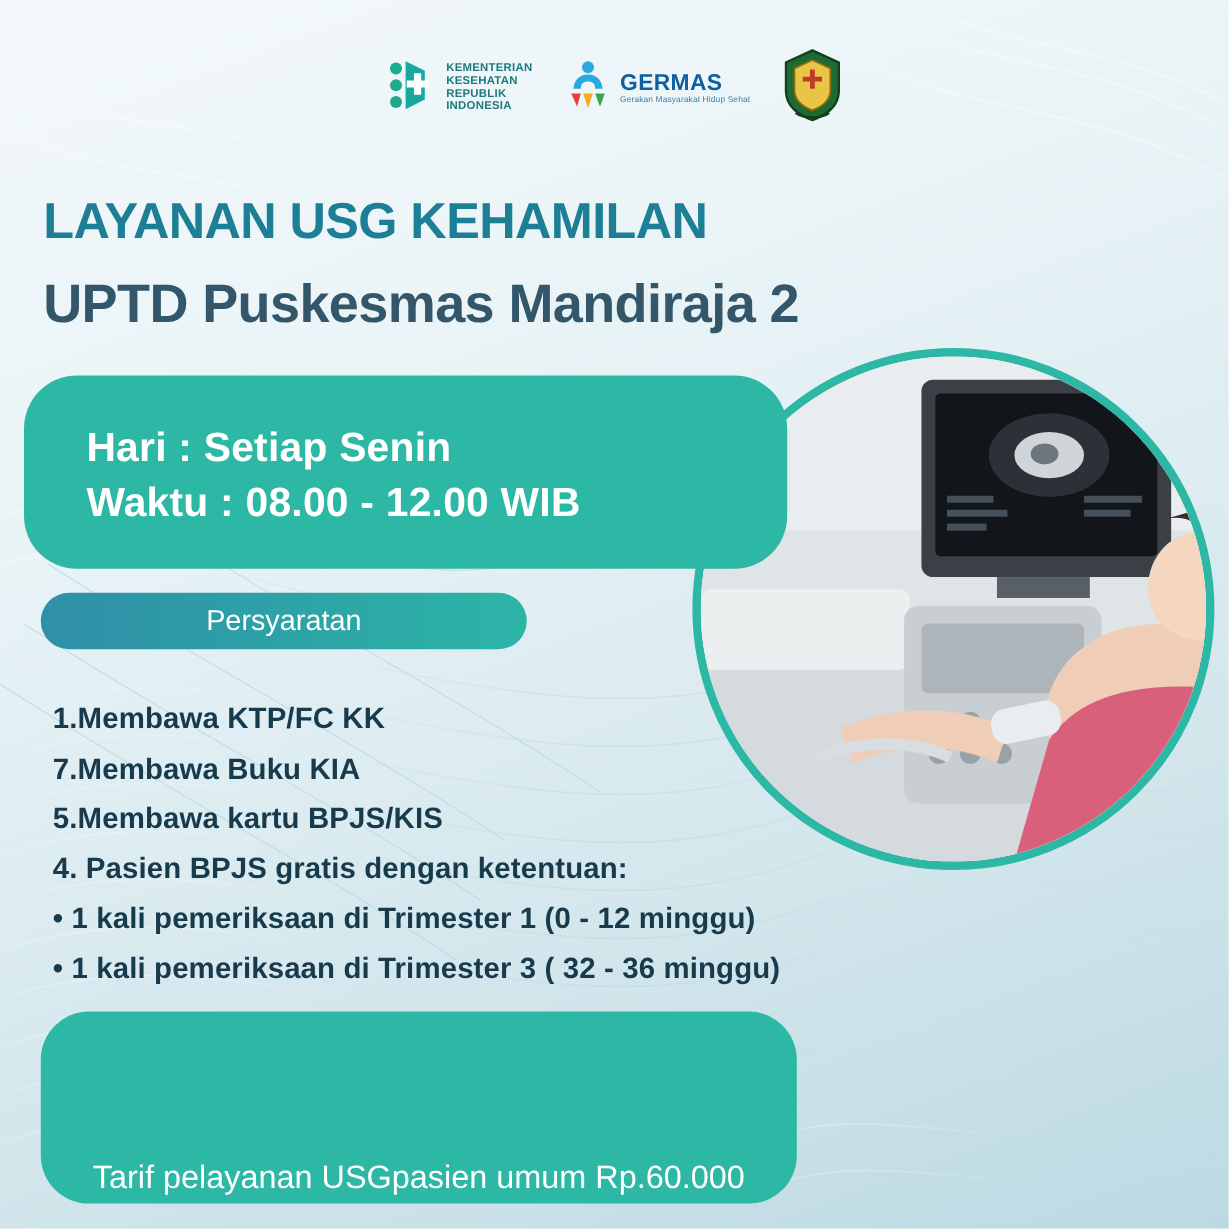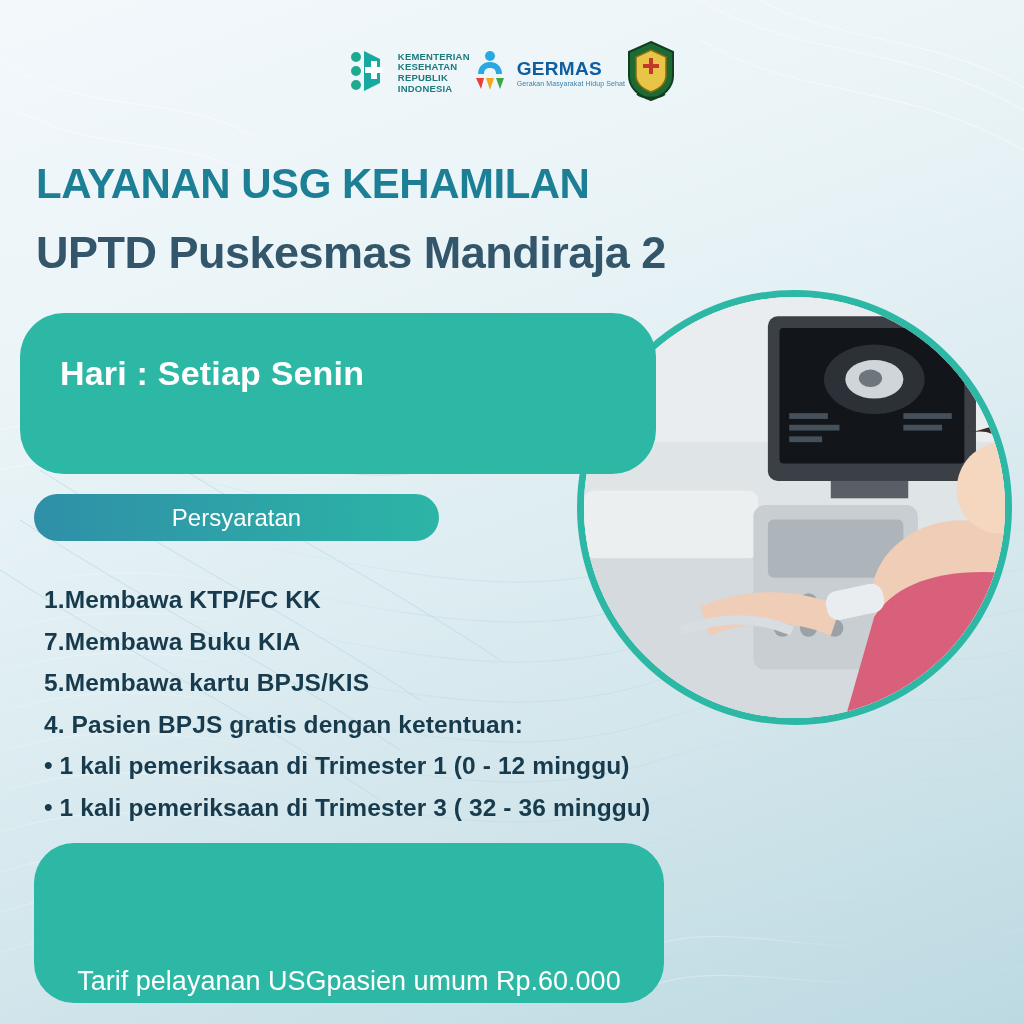--- a/index.html
+++ b/index.html
@@ -19,20 +19,21 @@
   .bg-waves { position: absolute; inset: 0; pointer-events: none; }
   .bg-waves svg { width: 100%; height: 100%; display: block; }
 
   
   .logo-row {
     position: absolute;
     top: 40px; left: 0; right: 0;
     display: flex;
     justify-content: center;
     align-items: center;
+    gap: 26px;
     z-index: 5;
   }
   .logo { display: flex; align-items: center; gap: 7px; }
   .logo-text { line-height: 1.12; }
 
   .kemkes-mark { width: 44px; height: 48px; }
   .kemkes-text { font-size: 9.5px; font-weight: bold; color: #1c7a7d; letter-spacing: .2px; }
 
   .germas-mark { width: 40px; height: 44px; }
   .germas-title { font-size: 19px; font-weight: bold; color: #0f5fa0; letter-spacing: .3px; }
@@ -58,21 +59,21 @@
   }
 
   
   .schedule-card {
     position: absolute;
     top: 313px; left: 20px;
     width: 636px; height: 161px;
     background: #2cb8a4;
     border-radius: 44px;
     z-index: 5;
-    padding: 38px 0 0 40px;
+    padding: 38px 0 0 52px;
     color: #ffffff;
   }
   .schedule-line {
     font-size: 34px; font-weight: bold; line-height: 1.35; letter-spacing: .2px;
   }
 
   
   .req-pill {
     position: absolute;
     top: 494px; left: 34px;
@@ -224,20 +225,21 @@
     </div>
 
 
   </div>
 
   <div class="title">LAYANAN USG KEHAMILAN</div>
   <div class="subtitle">UPTD Puskesmas Mandiraja 2</div>
 
   <div class="schedule-card">
     <div class="schedule-line">Hari : Setiap Senin</div>
+    <div class="schedule-line">Waktu : 08.00 - 12.00 WIB</div>
   </div>
 
   <div class="photo-circle">
     <svg viewBox="0 0 435 435" preserveAspectRatio="xMidYMid slice">
       <rect width="435" height="435" fill="#e2e6e8"></rect>
       <rect x="0" y="0" width="435" height="150" fill="#e9edef"></rect>
       <rect x="0" y="150" width="435" height="100" fill="#dfe4e6"></rect>
       <rect x="0" y="250" width="435" height="185" fill="#d4dadd"></rect>
 
       <rect x="0" y="200" width="180" height="70" rx="10" fill="#eceff0"></rect>

